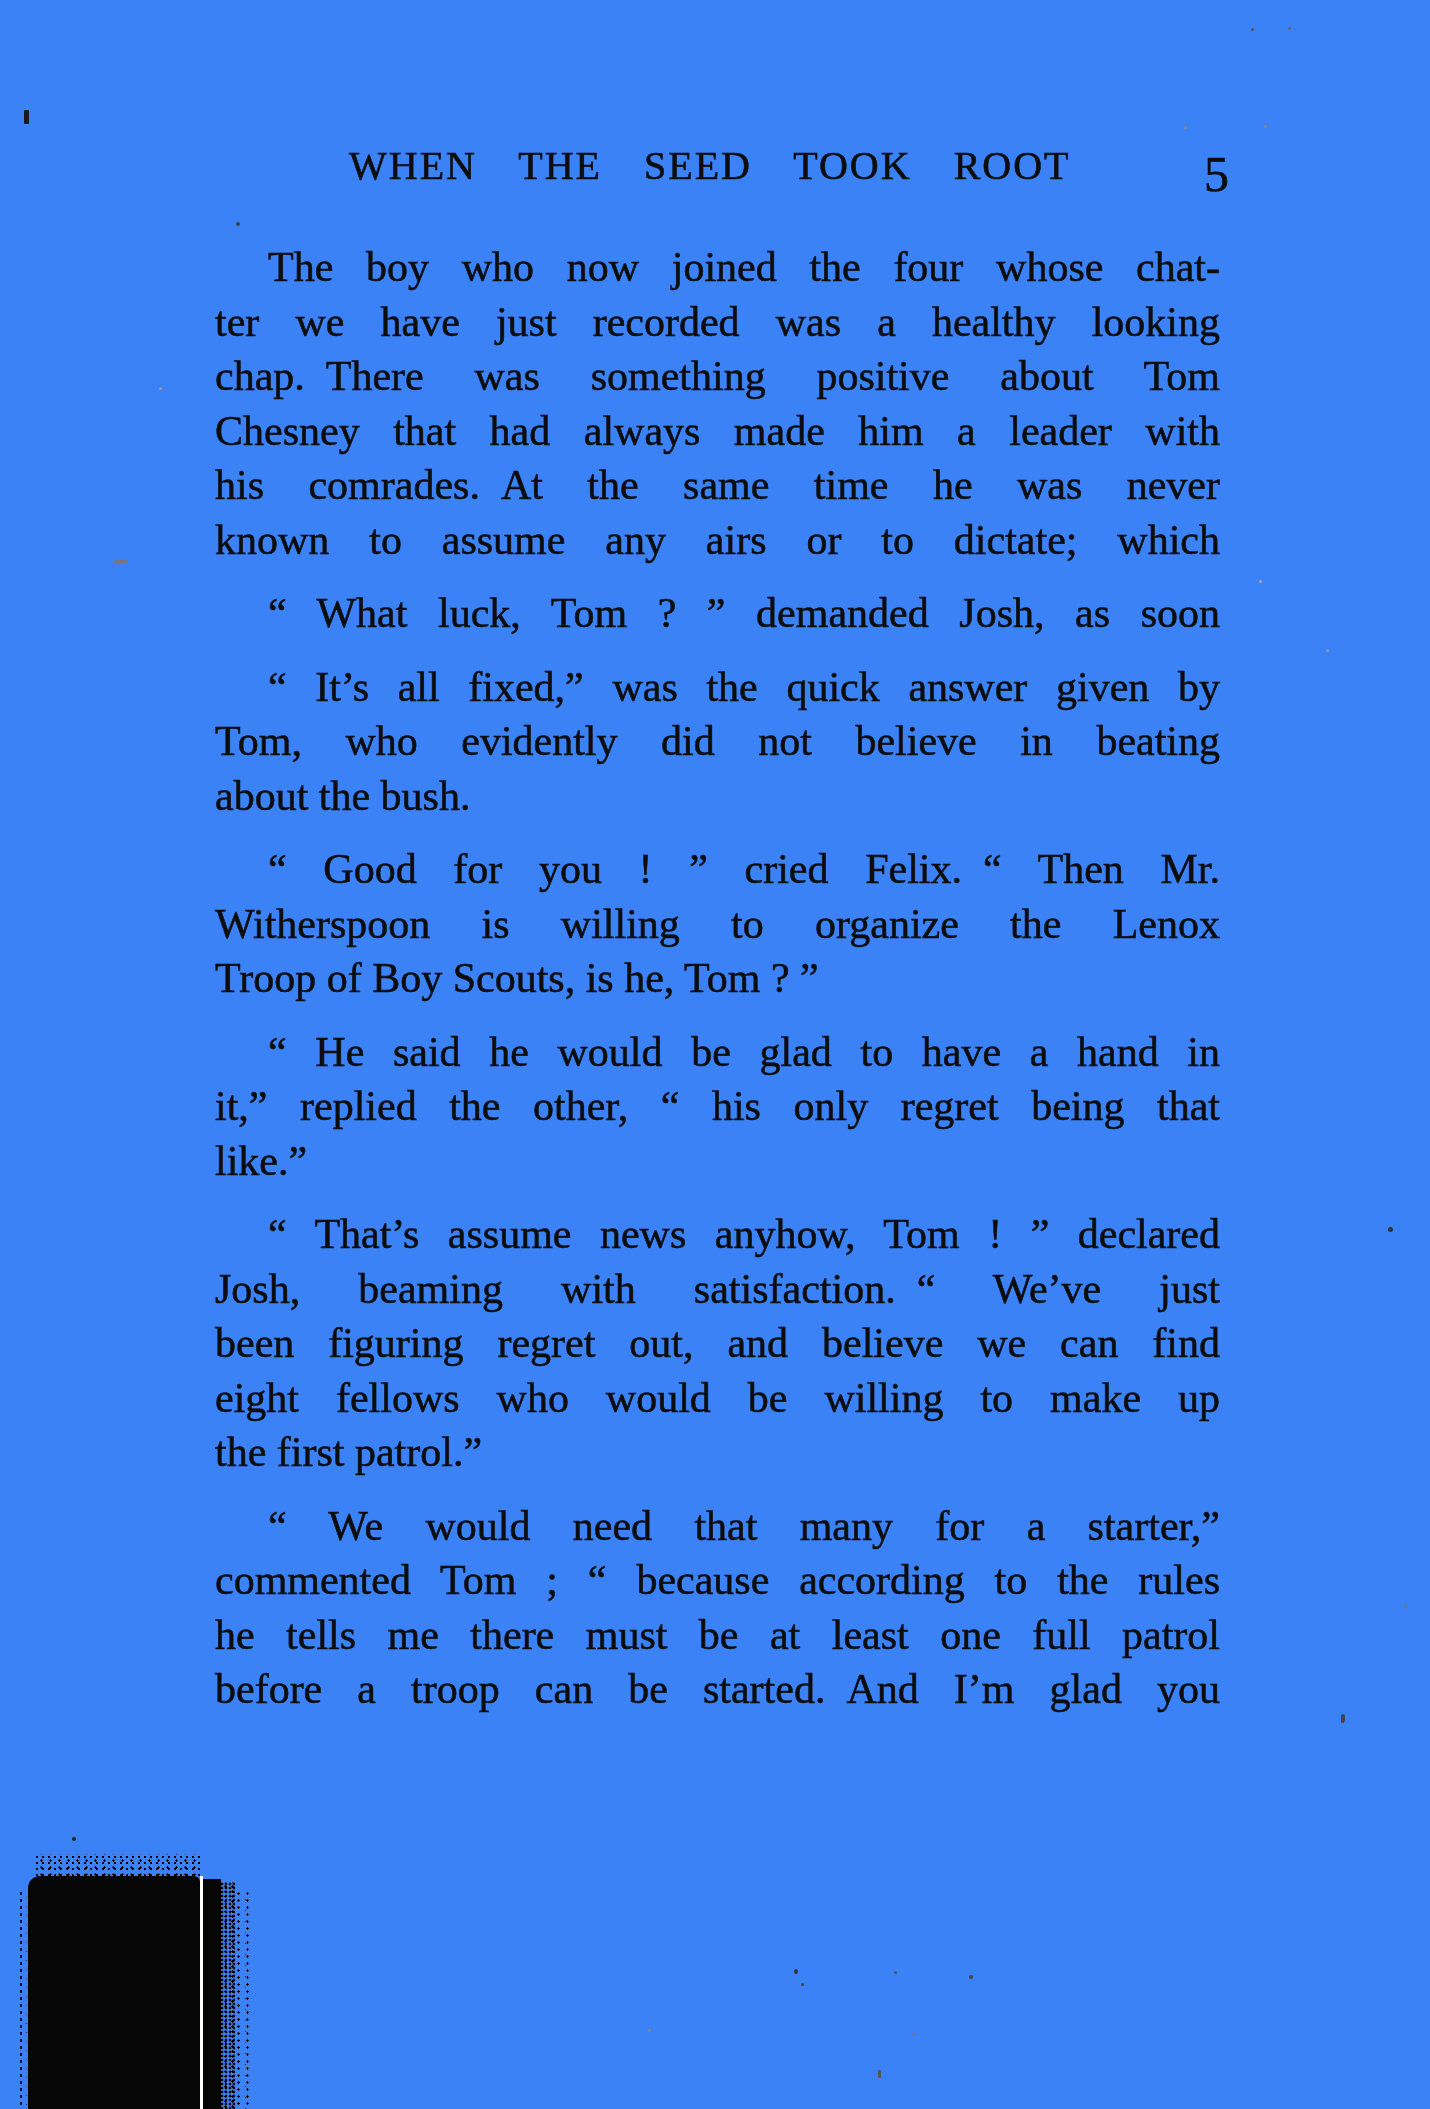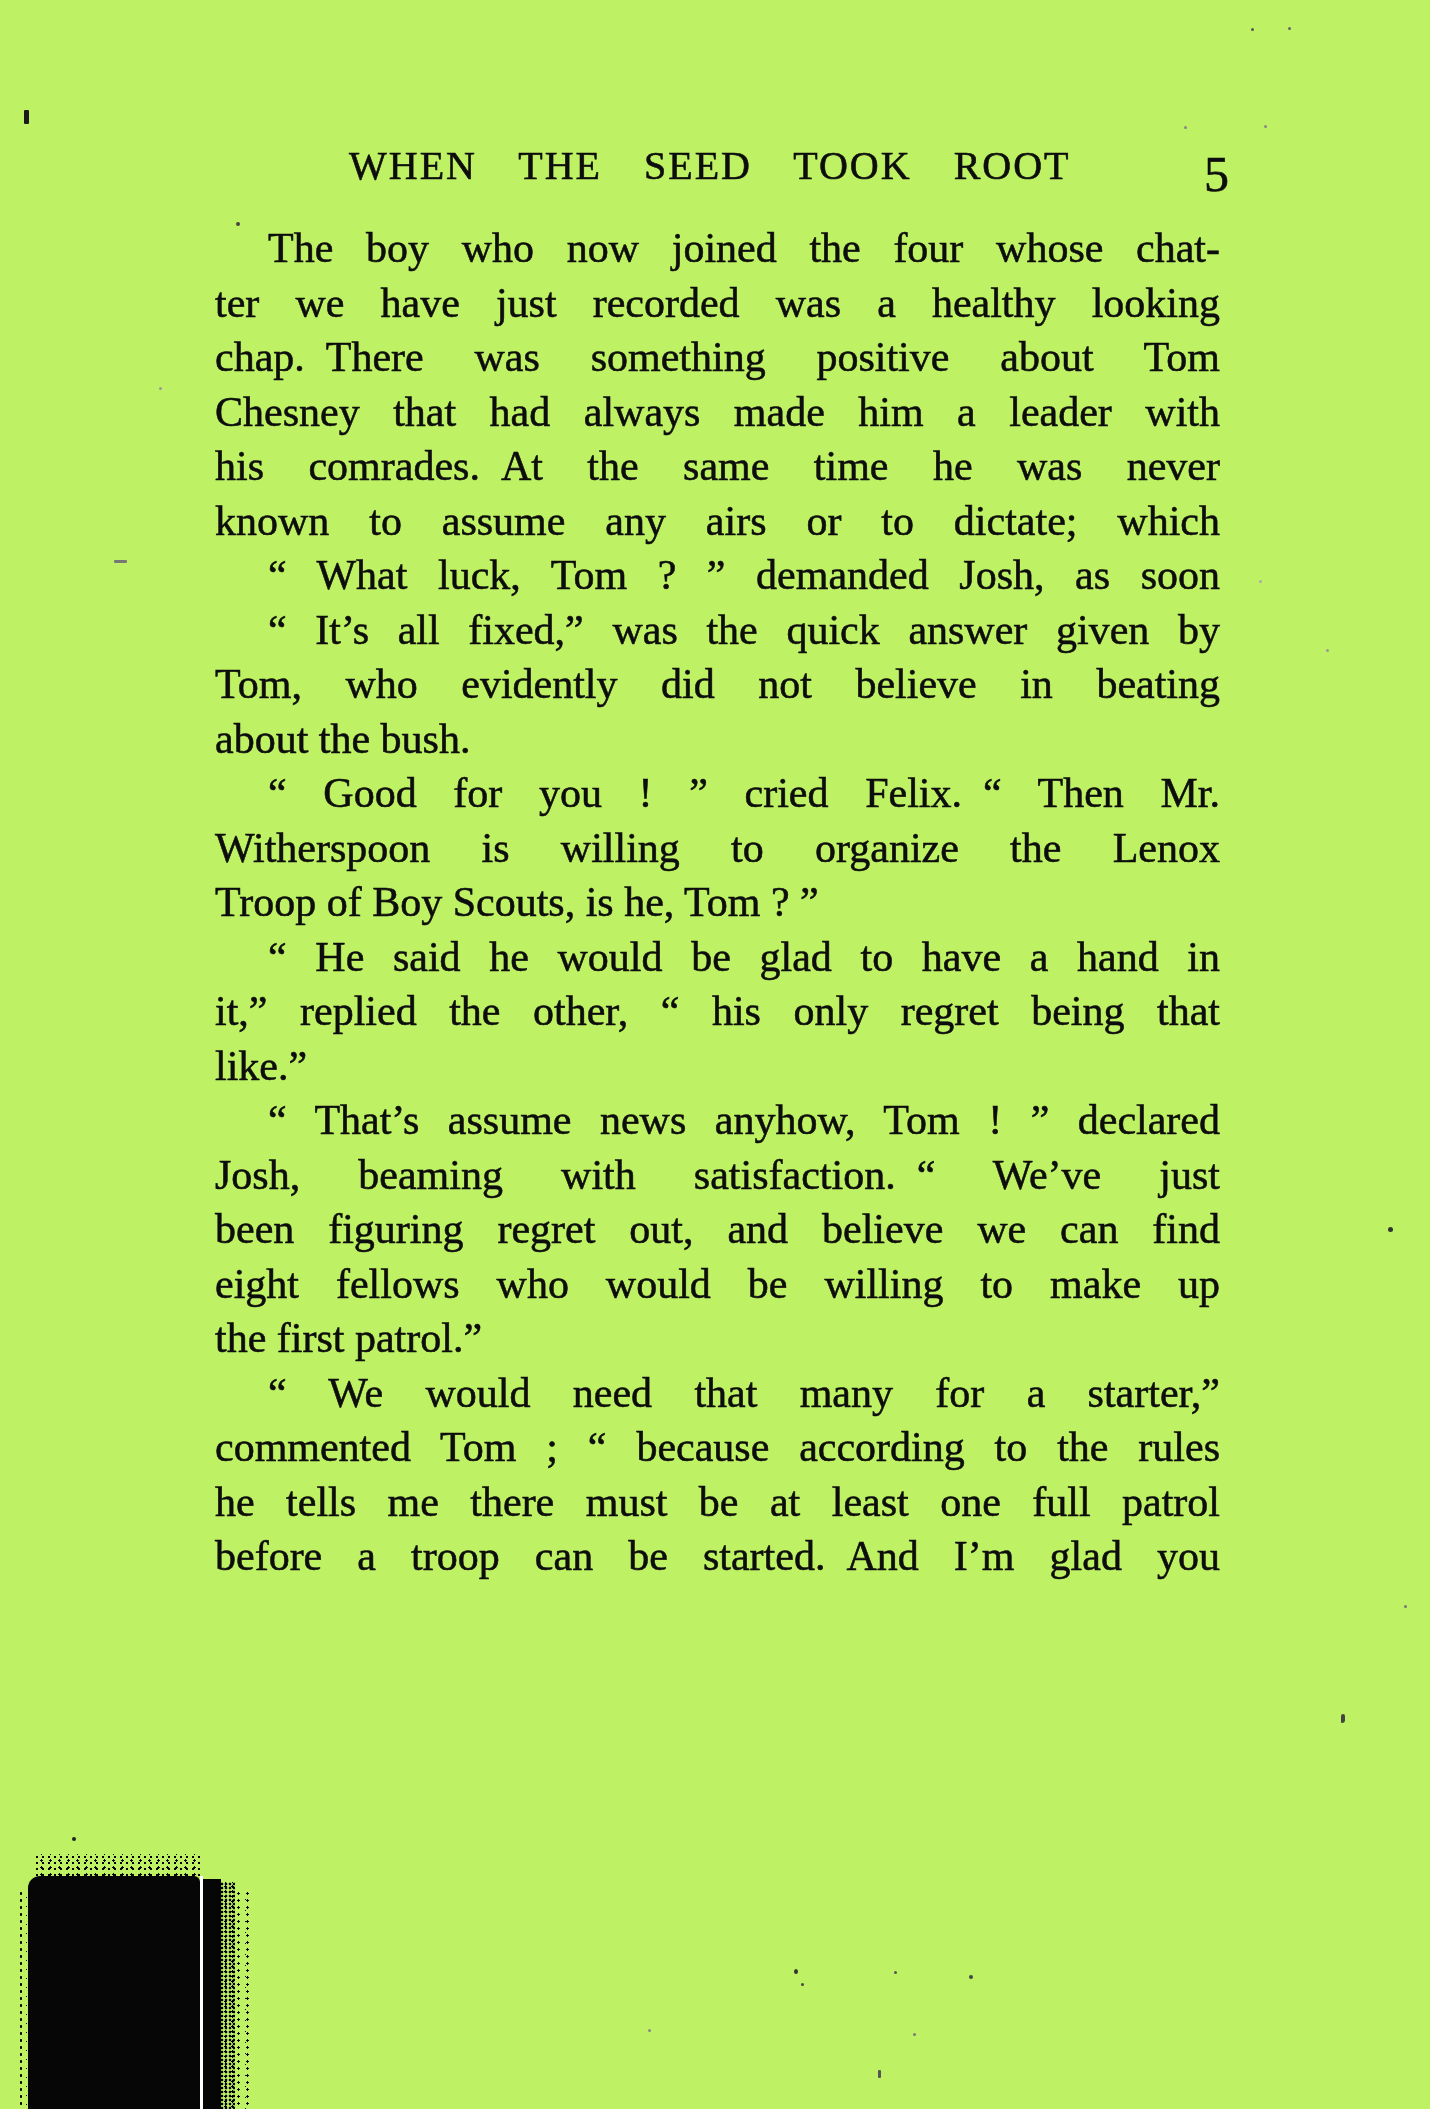--- a/index.html
+++ b/index.html
@@ -4,21 +4,21 @@
 <style>
   html, body {
     margin: 0;
     padding: 0;
     background: #ffffff;
   }
   .page {
     position: relative;
     width: 1430px;
     height: 2109px;
-    background: #bef264;
+    background: #3b82f6;
     overflow: hidden;
     font-family: "Liberation Serif", "DejaVu Serif", serif;
     color: #0d0d0d;
   }
   
   .header-title {
     position: absolute;
     left: 349px;
     top: 146px;
     font-size: 40px;
@@ -45,21 +45,21 @@
     font-size: 42px;
     -webkit-text-stroke: 0.55px #0d0d0d;
   }
   .line {
     height: 54.5px;
     line-height: 54.5px;
     text-align: justify;
     text-align-last: justify;
     overflow: visible;
   }
-  .line.indent { text-indent: 53px; }
+  .line.indent { text-indent: 53px; margin-top: 19px; }
   .line.no-just { text-align-last: left; }
   
   .ink-blot {
     position: absolute;
     left: 12px;
     top: 1850px;
     width: 245px;
     height: 259px;
   }
   .blot-core {

